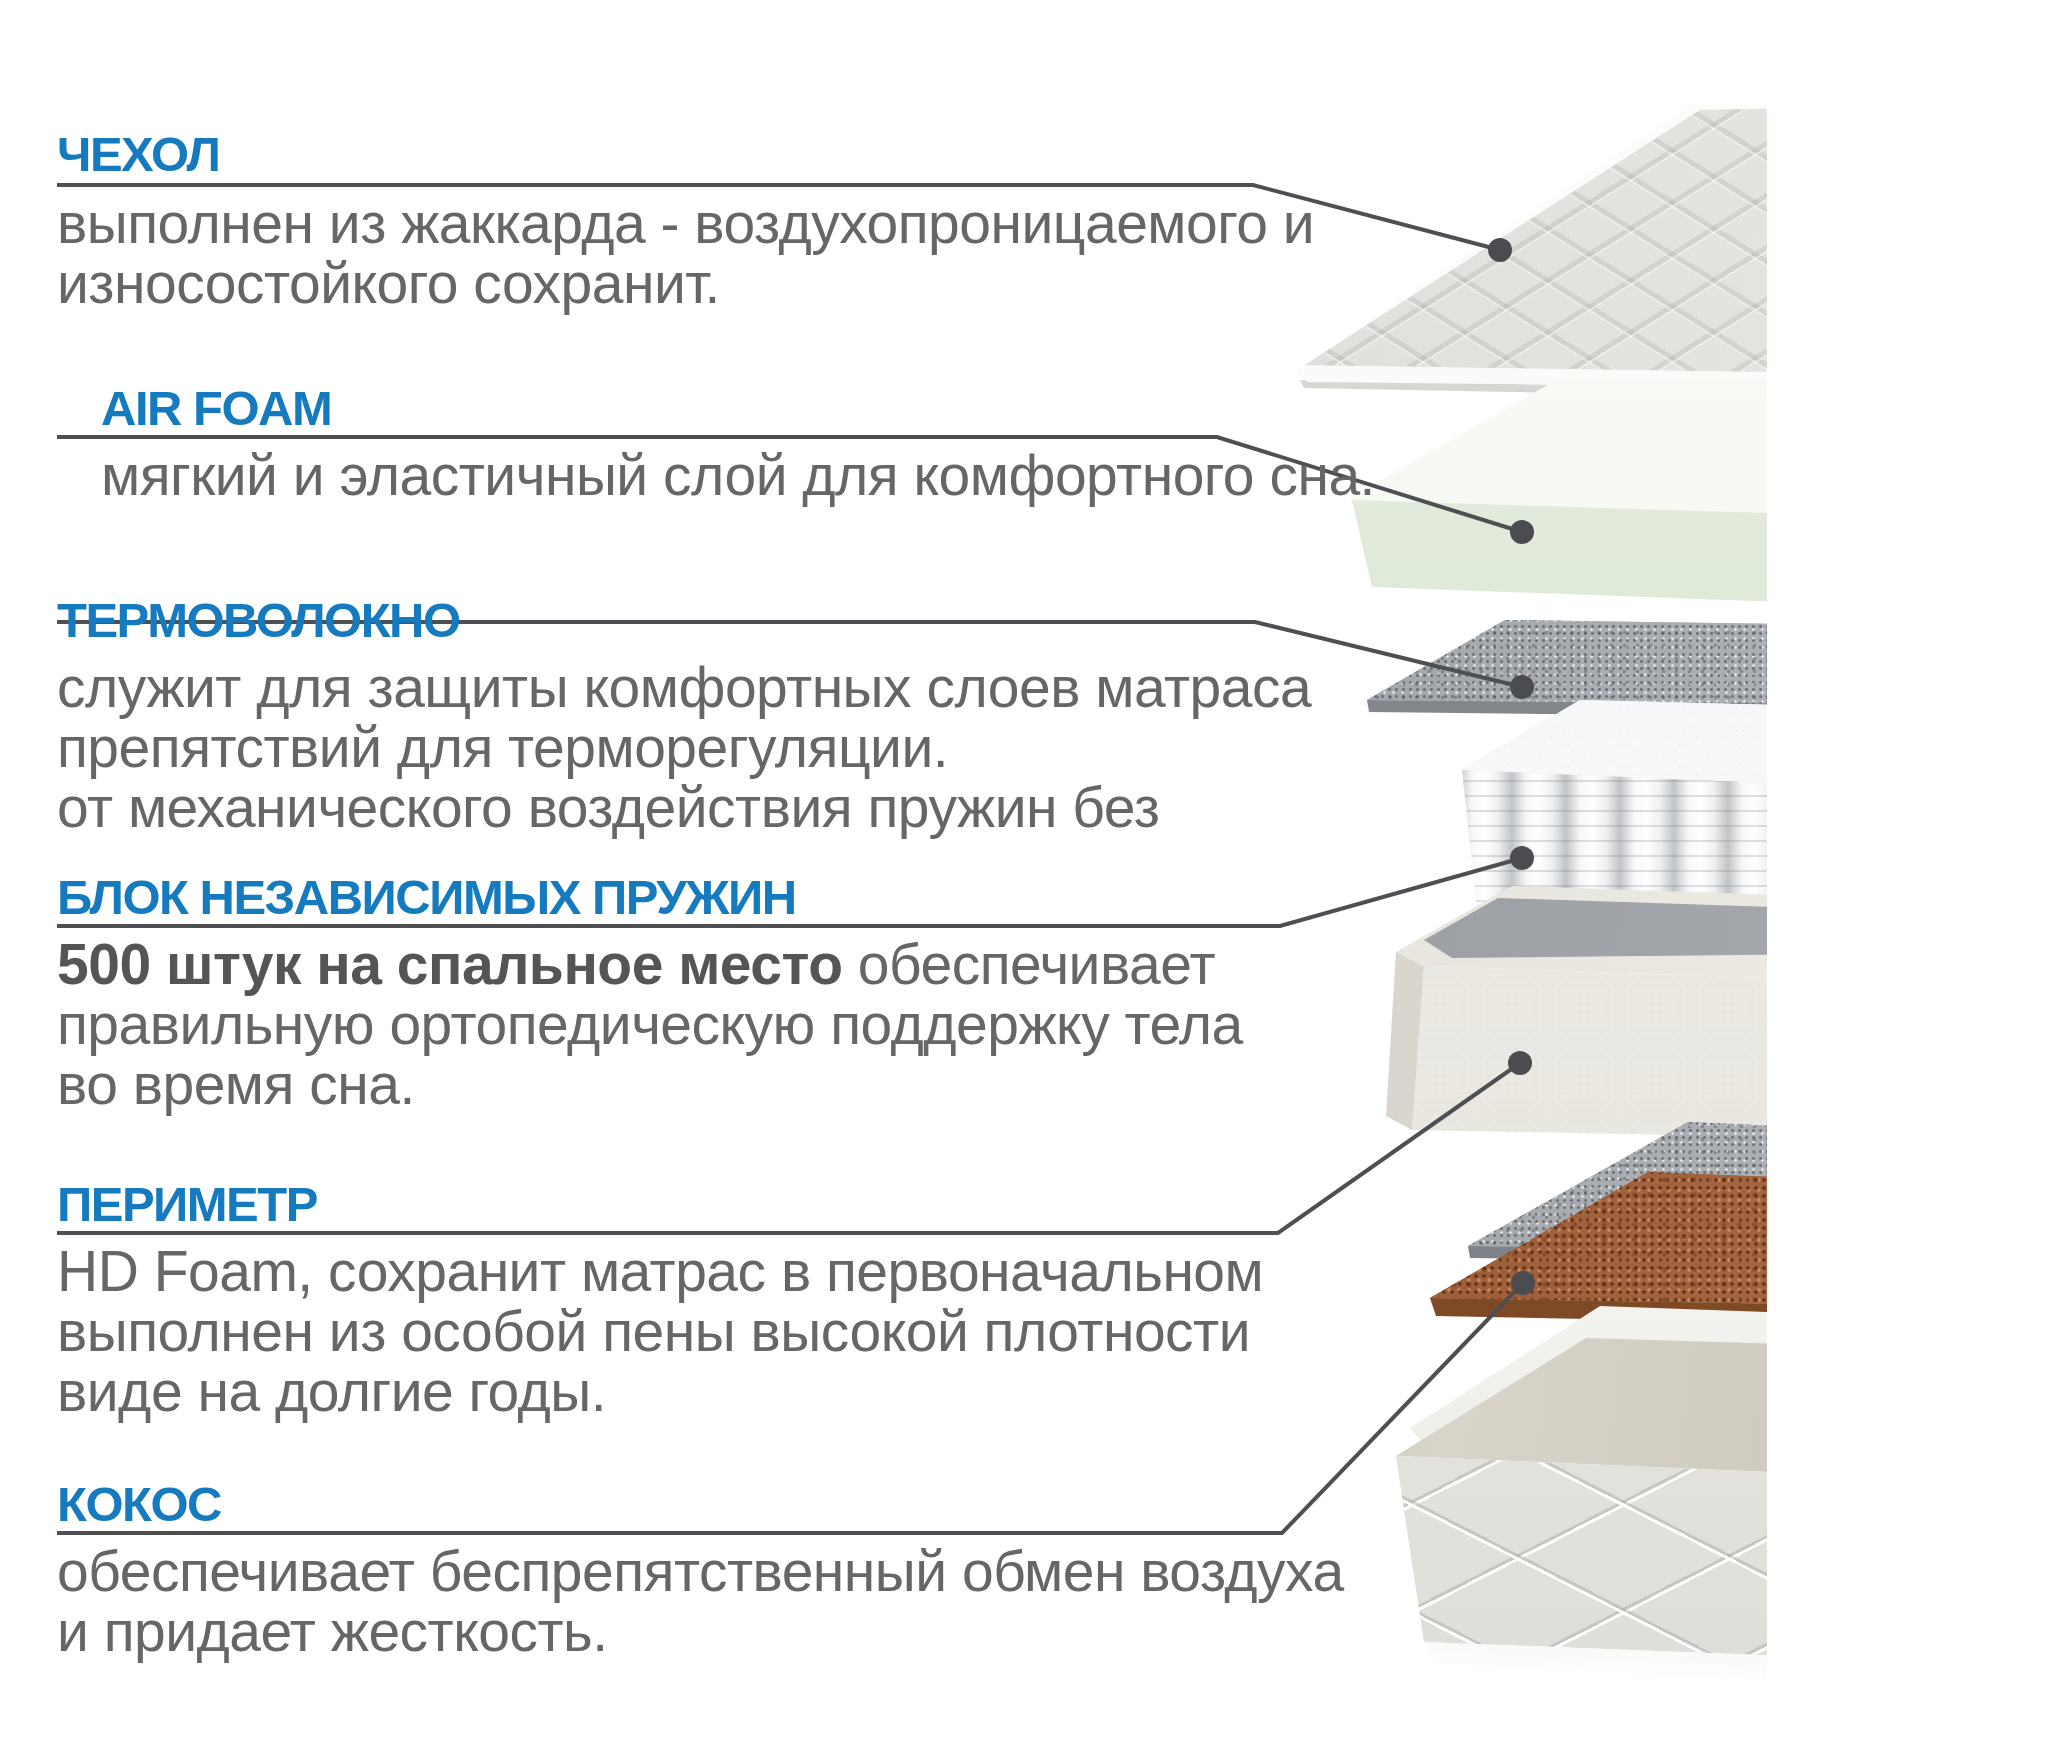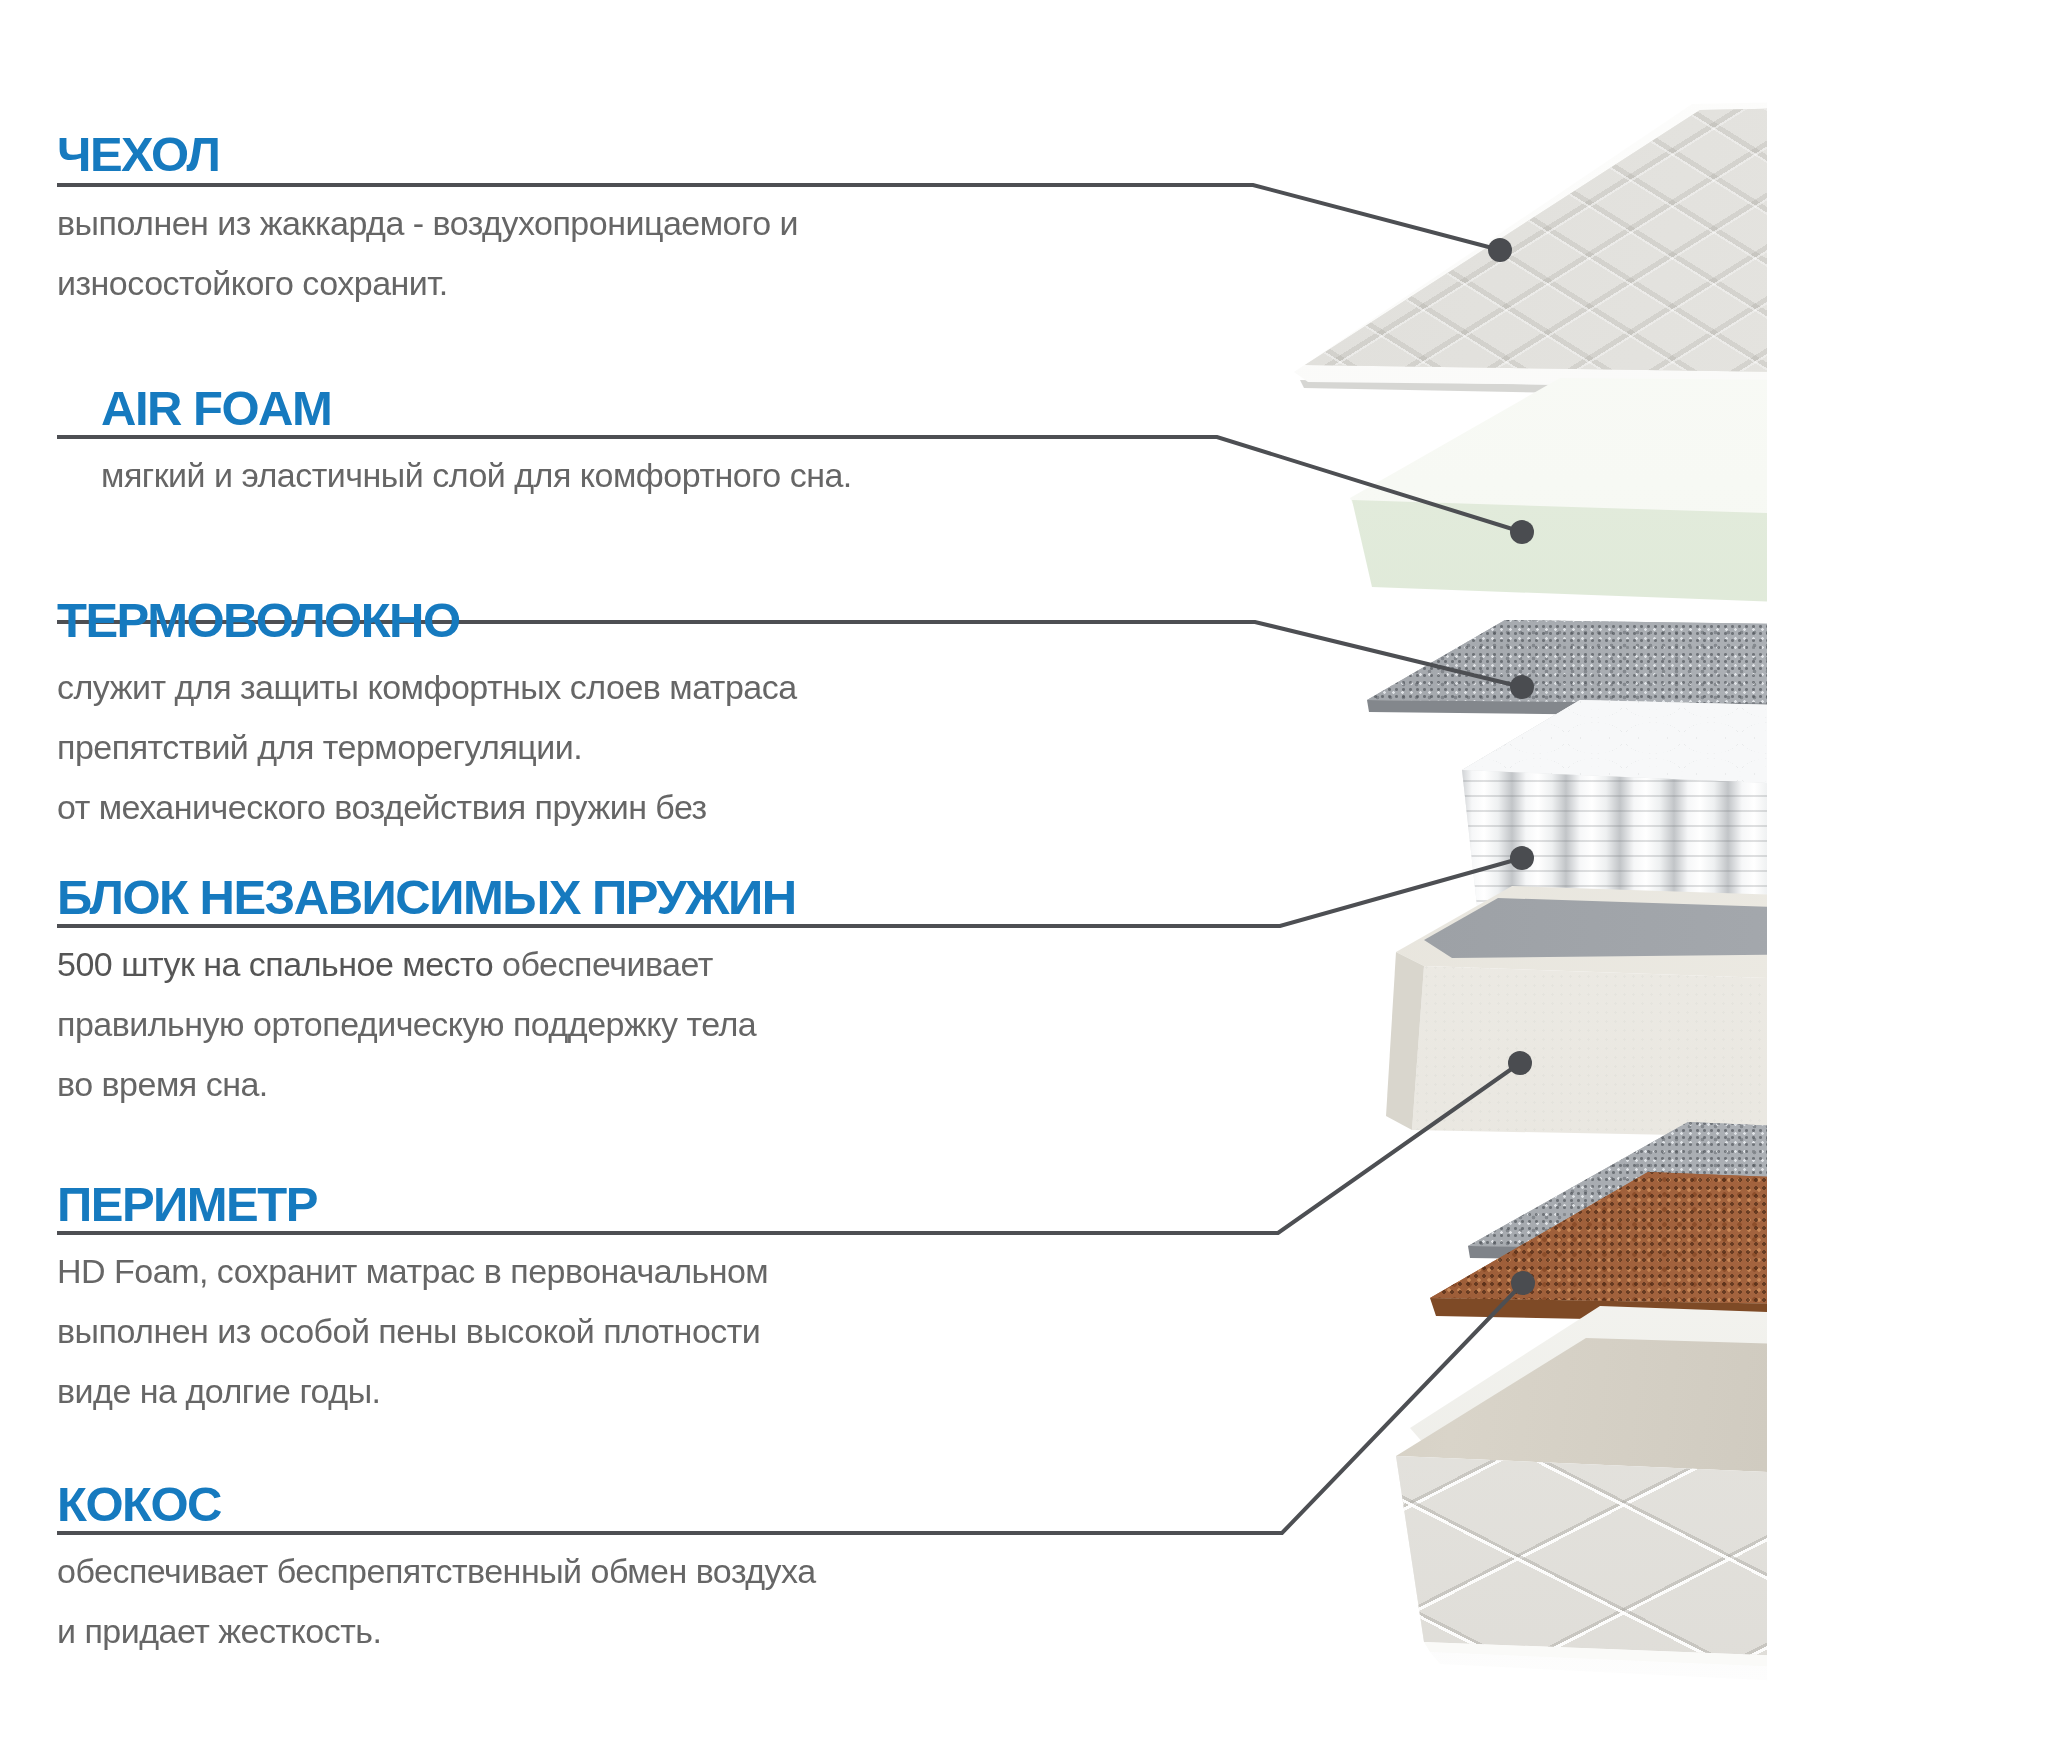--- a/index.html
+++ b/index.html
@@ -9,24 +9,24 @@
   }
   .illustration{position:absolute;inset:0;}
   .layer{position:absolute;inset:0;}
   .leaders{position:absolute;inset:0;z-index:5;pointer-events:none;}
   .section{position:absolute;left:57px;z-index:6;}
   .heading{
     font-size:49px;line-height:52px;font-weight:bold;letter-spacing:-1.5px;
     color:var(--heading-blue,#167ABF);white-space:nowrap;
   }
   .bodytext{
-    margin-top:11px;font-size:34px;line-height:60px;letter-spacing:-0.5px;
+    margin-top:11px;font-size:57px;line-height:60px;letter-spacing:-0.5px;
     color:var(--body-gray,#666666);white-space:nowrap;
   }
-  .lead-bold{font-weight:normal;color:var(--body-bold-gray,#555555);}
+  .lead-bold{font-weight:bold;color:var(--body-bold-gray,#555555);}
 </style>
 </head>
 <body>
 
 <div class="canvas">
 
   <div class="illustration">
 
     <div class="layer" style="
       clip-path:polygon(1300px 380px,2048px 394px,2048px 402px,1304px 388px);

